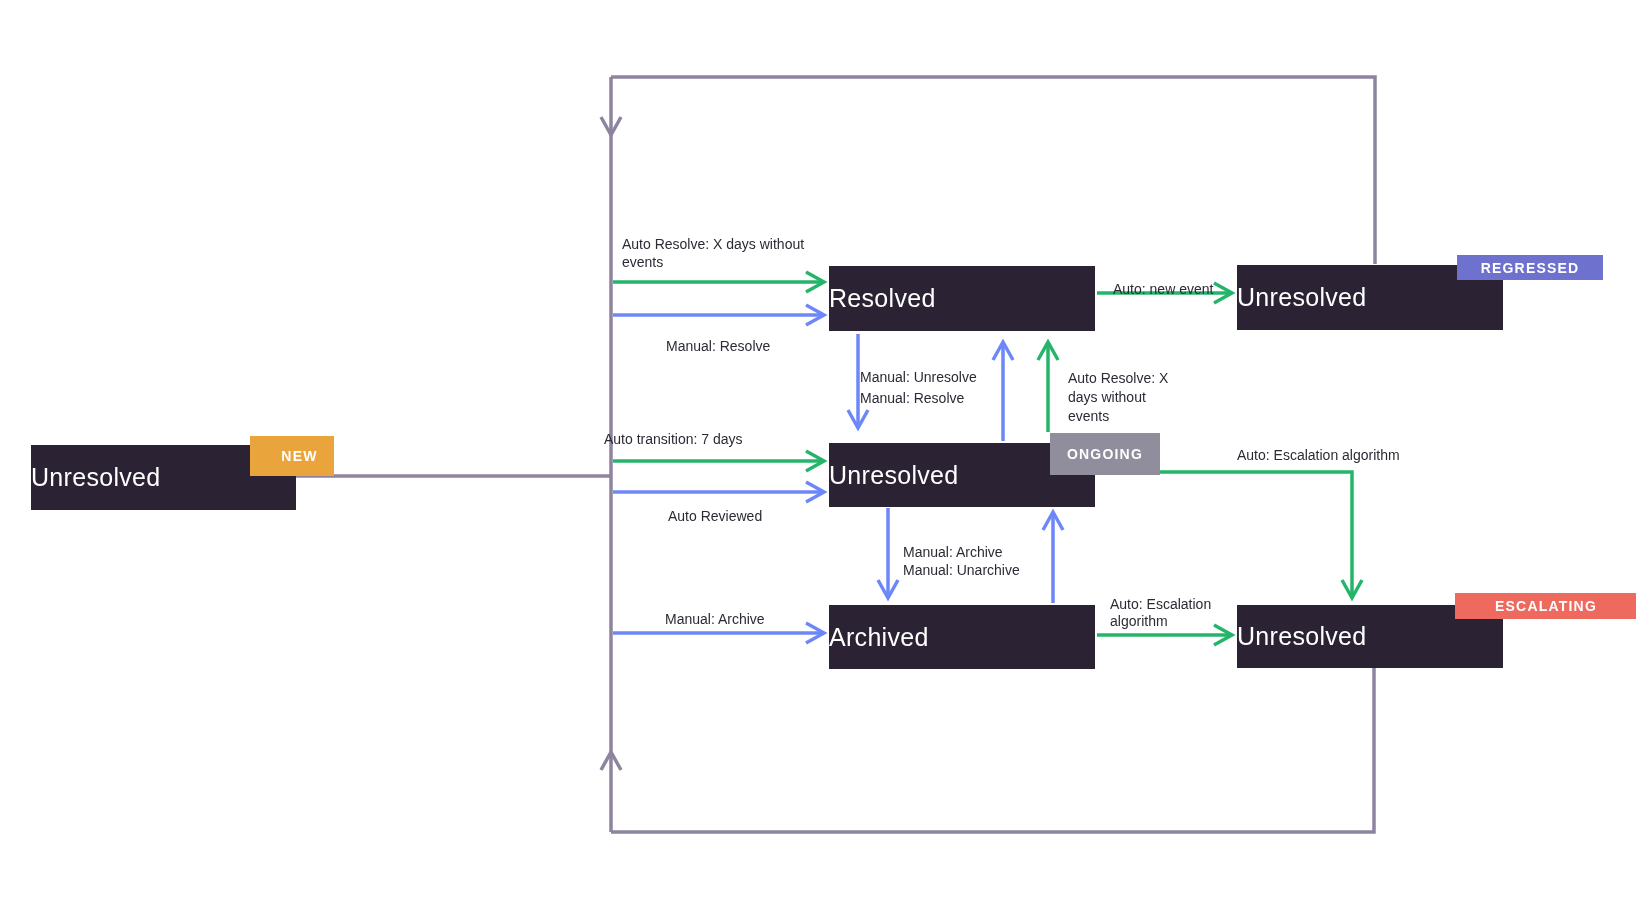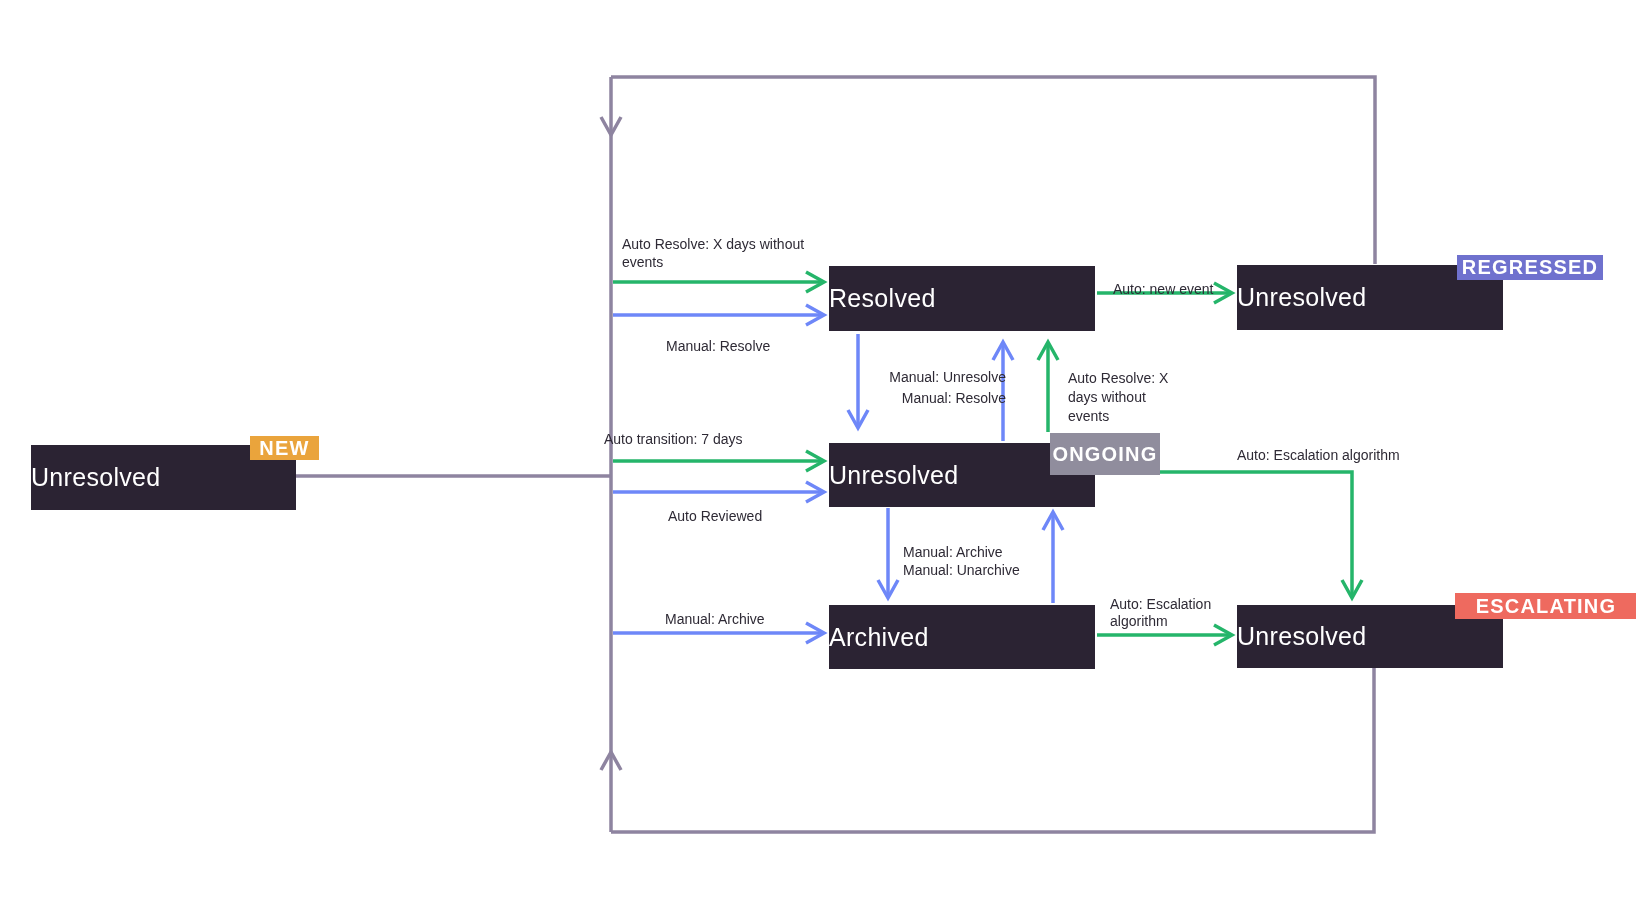--- a/index.html
+++ b/index.html
@@ -16,27 +16,27 @@
   .stroke-loop{stroke:var(--loop);stroke-width:3.5;fill:none;}
   .stroke-green{stroke:var(--green);stroke-width:3.5;fill:none;}
   .stroke-blue{stroke:var(--blue);stroke-width:3.5;fill:none;}
   .state-box{
     position:absolute;background:var(--box);color:#ffffff;
     display:flex;align-items:center;justify-content:flex-start;
     font-size:25px;letter-spacing:.3px;
   }
   .badge{
     position:absolute;color:#ffffff;display:flex;align-items:center;justify-content:center;
-    font-size:20px;font-weight:bold;letter-spacing:1.2px;z-index:3;
+    font-size:14px;font-weight:bold;letter-spacing:1.2px;z-index:3;
   }
   .edge-label{
     position:absolute;color:var(--label);font-size:14px;font-weight:500;
     white-space:pre-line;line-height:18px;z-index:2;
   }
-  .center{text-align:right;}
+  .center{text-align:left;}
   .lh17{line-height:17px;}
   .lh19{line-height:19px;}
   .lh21{line-height:21px;}
   .state-box{z-index:1;}
 </style>
 </head>
 <body>
 
 <div class="canvas">
 
@@ -109,21 +109,21 @@
   </div>
 
   <div class="state-box" style="left:829px;top:605px;width:266px;height:64px;">
     <span>Archived</span>
   </div>
 
   <div class="state-box" style="left:1237px;top:605px;width:266px;height:63px;">
     <span>Unresolved</span>
   </div>
 
-  <div class="badge" style="left:250px;top:436px;width:69px;height:24px;background:var(--badge-new);">NEW</div>
+  <div class="badge" style="left:250px;top:436px;width:69px;height:40px;background:var(--badge-new);padding-left:15px;">NEW</div>
 
   <div class="badge" style="left:1457px;top:255px;width:146px;height:25px;background:var(--badge-regressed);">REGRESSED</div>
 
   <div class="badge" style="left:1050px;top:433px;width:110px;height:42px;background:var(--badge-ongoing);">ONGOING</div>
 
   <div class="badge" style="left:1455px;top:593px;width:182px;height:26px;background:var(--badge-escalating);">ESCALATING</div>
 
   <div class="edge-label" style="left:622px;top:235px;">Auto Resolve: X days without
 events</div>
 

